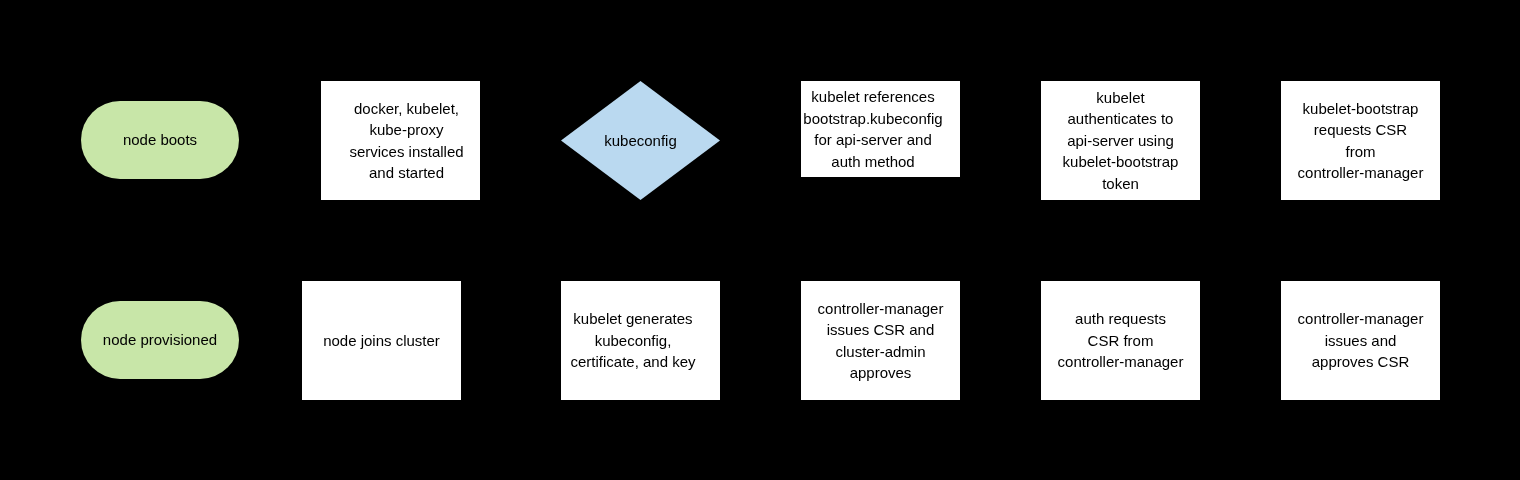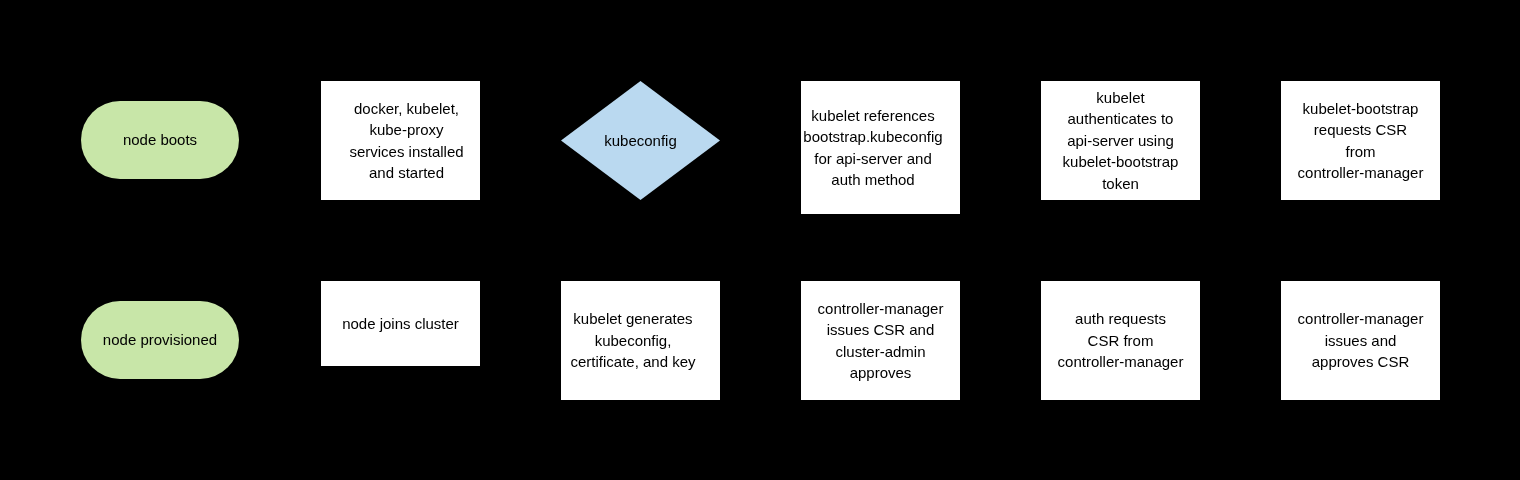--- a/index.html
+++ b/index.html
@@ -78,21 +78,21 @@
     <div class="node shape-rect" style="left: 321px; top: 81px; width: 159px; height: 119px; padding-left: 12px;">
       <span class="label">docker, kubelet,
 kube-proxy
 services installed
 and started</span>
     </div>
     <div class="node shape-diamond" style="left: 561px; top: 81px; width: 159px; height: 119px;">
       <div class="diamond-bg"></div>
       <span class="label">kubeconfig</span>
     </div>
-    <div class="node shape-rect overflow-text" style="left: 801px; top: 81px; width: 159px; height: 133px;">
+    <div class="node shape-rect overflow-text" style="left: 801px; top: 81px; width: 159px; height: 96px;">
       <span class="label">kubelet references
 bootstrap.kubeconfig
 for api-server and
 auth method</span>
     </div>
     <div class="node shape-rect" style="left: 1041px; top: 81px; width: 159px; height: 119px;">
       <span class="label">kubelet
 authenticates to
 api-server using
 kubelet-bootstrap
@@ -100,21 +100,21 @@
     </div>
     <div class="node shape-rect" style="left: 1281px; top: 81px; width: 159px; height: 119px;">
       <span class="label">kubelet-bootstrap
 requests CSR
 from
 controller-manager</span>
     </div>
     <div class="node shape-pill" style="left: 81px; top: 301px; width: 158px; height: 78px;">
       <span class="label">node provisioned</span>
     </div>
-    <div class="node shape-rect" style="left: 321px; top: 281px; width: 159px; height: 85px;">
+    <div class="node shape-rect" style="left: 302px; top: 281px; width: 159px; height: 119px;">
       <span class="label">node joins cluster</span>
     </div>
     <div class="node shape-rect overflow-text" style="left: 561px; top: 281px; width: 159px; height: 119px;">
       <span class="label">kubelet generates
 kubeconfig,
 certificate, and key</span>
     </div>
     <div class="node shape-rect" style="left: 801px; top: 281px; width: 159px; height: 119px;">
       <span class="label">controller-manager
 issues CSR and

